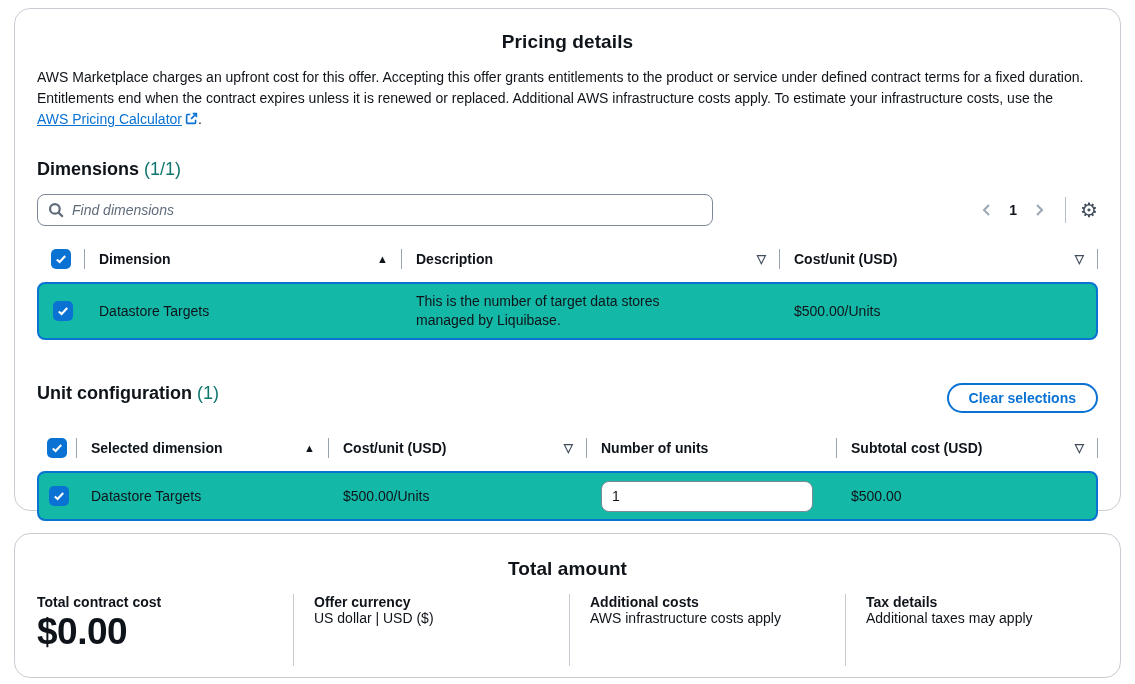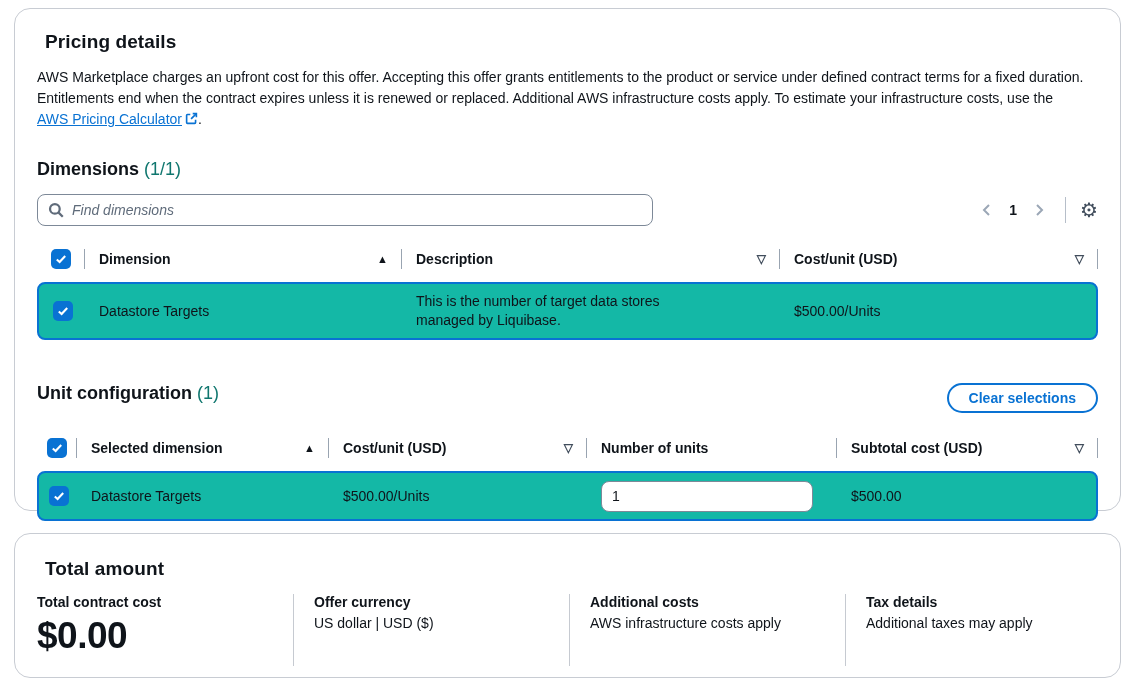--- a/index.html
+++ b/index.html
@@ -10,32 +10,32 @@
     color: #0f141a; font-size: 14px;
   }
   .card {
     margin: 0 14px; background: #fff;
     border: 1px solid #c8ccd3; border-radius: 16px;
     padding: 14px 22px 20px 22px;
   }
   .card.top { margin-top: 8px; height: 503px; }
   .card.bottom { margin-top: 22px; height: 145px; padding-top: 16px; }
 
-  h2.section-title { font-size: 19px; font-weight: 700; margin: 8px 0 14px 8px; letter-spacing: .1px; }
+  h2.section-title { font-size: 19px; font-weight: 700; margin: 8px 0 14px 0; letter-spacing: .1px; text-align: center; }
 
   p.desc { line-height: 21px; margin-bottom: 28px; max-width: 1065px; }
   a.ext-link { color: #0972d3; text-decoration: underline; cursor: pointer; white-space: nowrap; }
   .ext-icon { display: inline-block; vertical-align: -1px; margin-left: 3px; }
 
   .group-heading { font-size: 18px; font-weight: 700; margin: 10px 0 14px 0; }
   .group-heading .count { color: #0f766e; font-weight: 400; }
 
   
   .toolbar { display: flex; align-items: center; margin-bottom: 14px; }
-  .search-wrap { position: relative; width: 616px; }
+  .search-wrap { position: relative; width: 676px; }
   .search-wrap svg { position: absolute; left: 10px; top: 7px; }
   input.search {
     width: 100%; height: 32px; border: 1px solid #7d8998; border-radius: 8px;
     padding: 0 10px 0 34px; font-size: 14px; font-family: "Liberation Sans", sans-serif;
     color: #0f141a; outline: none; background: #fff;
   }
   input.search::placeholder { font-style: italic; color: #5f6b7a; }
   .toolbar-right { margin-left: auto; display: flex; align-items: center; }
   .page-btn { background: none; border: none; padding: 4px; cursor: pointer; display: flex; align-items: center; }
   .page-num { font-weight: 700; font-size: 14px; color: #0f141a; margin: 0 10px; }
@@ -86,21 +86,21 @@
 
   input.units {
     width: 212px; height: 31px; border: 1px solid #7d8998; border-radius: 8px;
     padding: 0 10px; font-size: 14px; font-family: "Liberation Sans", sans-serif; color: #0f141a; outline: none;
   }
 
   
   .total-grid { display: grid; grid-template-columns: 256px 276px 276px 1fr; margin-top: 4px; }
   .total-col { min-height: 72px; padding-right: 16px; }
   .total-col + .total-col { border-left: 1px solid #c6cad1; padding-left: 20px; }
-  .total-label { font-weight: 700; font-size: 14px; margin-bottom: 5px; }
+  .total-label { font-weight: 700; font-size: 14px; }
   .total-value { font-size: 14px; color: #0f141a; }
   .big-amount { font-size: 37px; font-weight: 700; letter-spacing: -0.5px; margin-top: 1px; }
 </style>
 </head>
 <body>
 
 <div class="card top">
   <h2 class="section-title">Pricing details</h2>
 
   <p class="desc"><span>AWS Marketplace charges an upfront cost for this offer. Accepting this offer grants entitlements to the product or service under defined contract terms for a fixed duration. Entitlements end when the contract expires unless it is renewed or replaced. Additional AWS infrastructure costs apply. To estimate your infrastructure costs, use the </span><a class="ext-link"><span>AWS Pricing Calculator</span><span class="ext-icon"><svg width="13" height="13" viewBox="0 0 16 16" fill="none" stroke="#0972d3" stroke-width="2">

